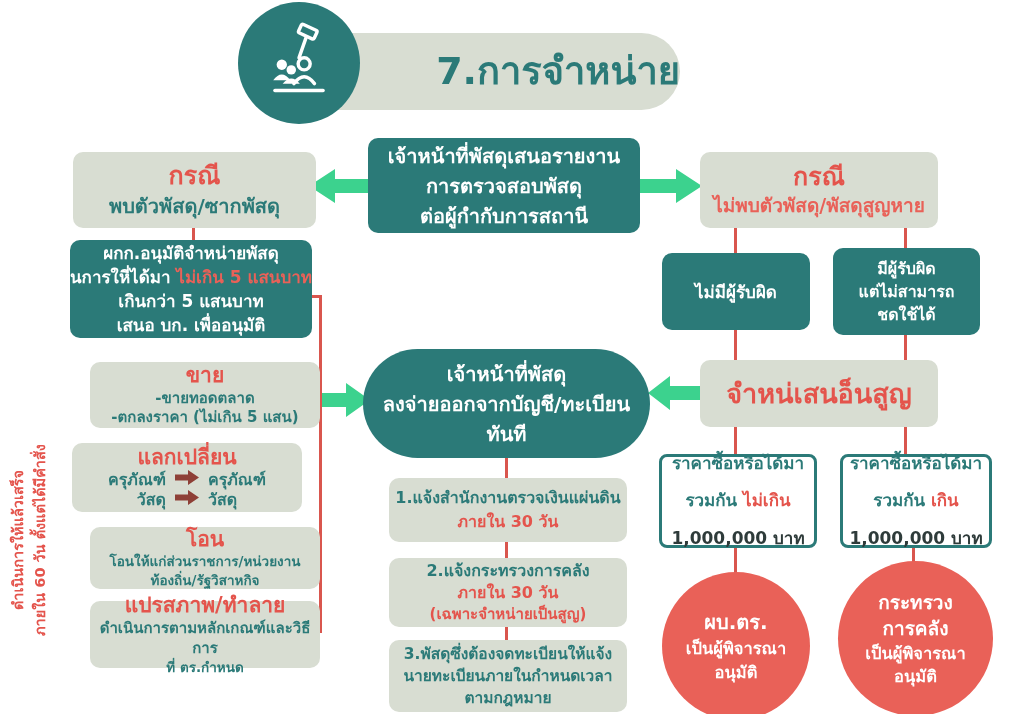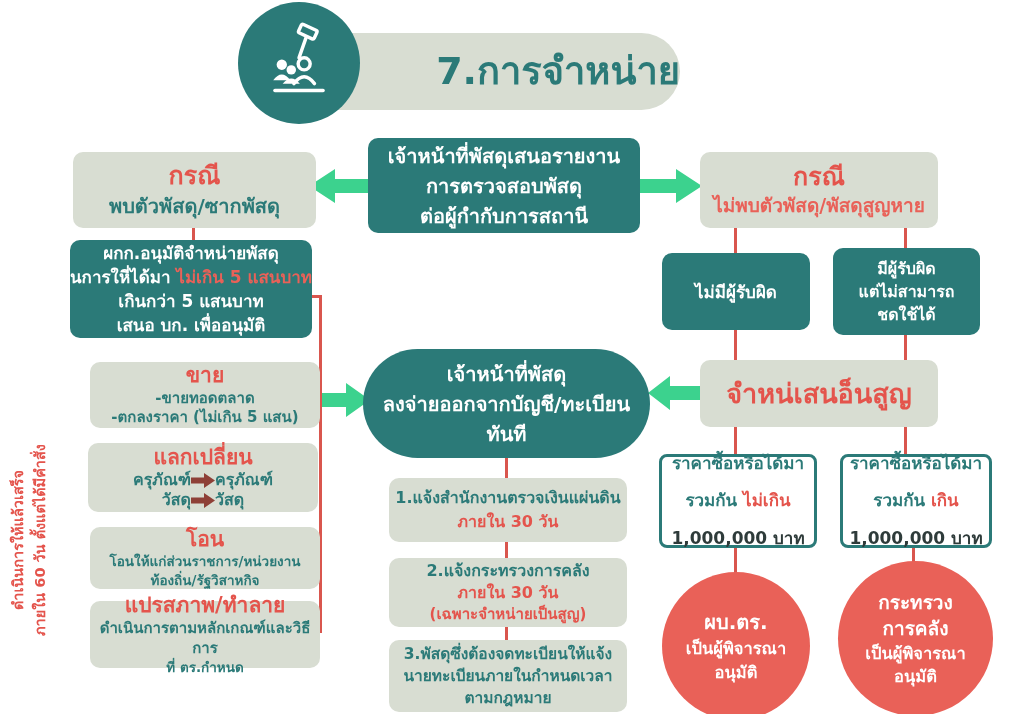--- a/index.html
+++ b/index.html
@@ -14,21 +14,21 @@
   .teal{background:var(--teal);color:#fff;border-radius:10px;}
   .light{background:var(--light);color:var(--teal);border-radius:10px;}
   .white-box{background:#fff;border:3px solid var(--teal);border-radius:8px;color:var(--teal);gap:12px;}
   .circle{position:absolute;background:var(--coral);border-radius:50%;color:#fff;display:flex;flex-direction:column;align-items:center;justify-content:center;text-align:center;font-weight:700;}
   .line{position:absolute;background:var(--line);}
   .red{color:var(--red);}
   .coraltxt{color:var(--coral);}
   .darktxt{color:var(--dark);}
   .green-arrow polygon{fill:var(--green);}
   .mini-arrow polygon{fill:var(--maroon);}
-  .exch-row{display:flex;align-items:center;justify-content:center;}
+  .exch-row{display:flex;align-items:flex-start;justify-content:center;gap:9px;}
   .rot{transform:rotate(-90deg);}
 </style>
 </head>
 <body>
 
 <div class="canvas">
 
   <div class="line" style="left:192px;top:225px;width:3px;height:17px;"></div>
   <div class="line" style="left:310px;top:295px;width:12px;height:3px;"></div>
   <div class="line" style="left:319px;top:295px;width:3px;height:338px;"></div>
@@ -92,21 +92,21 @@
     <div>เกินกว่า 5 แสนบาท</div>
     <div>เสนอ บก. เพื่ออนุมัติ</div>
   </div>
 
   <div class="box light" style="left:90px;top:362px;width:230px;height:66px;">
     <div class="red" style="font-size:21px;line-height:1.25;text-align:right;">ขาย</div>
     <div style="font-size:15px;line-height:1.3;">-ขายทอดตลาด</div>
     <div style="font-size:15px;line-height:1.3;">-ตกลงราคา (ไม่เกิน 5 แสน)</div>
   </div>
 
-  <div class="box light" style="left:88px;top:443px;width:230px;height:69px;font-family:Liberation Serif, serif;">
+  <div class="box light" style="left:72px;top:443px;width:230px;height:69px;font-family:Liberation Serif, serif;">
     <div class="red" style="font-size:21px;line-height:1.2;">แลกเปลี่ยน</div>
     <div class="exch-row" style="font-size:16px;line-height:1.25;">
       <span>ครุภัณฑ์</span>
       <svg class="mini-arrow" width="24" height="15" viewBox="0 0 24 15">
           <polygon points="0,4.5 13,4.5 13,0 24,7.5 13,15 13,10.5 0,10.5"></polygon>
         </svg>
       <span>ครุภัณฑ์</span>
     </div>
     <div class="exch-row" style="font-size:16px;line-height:1.25;">
       <span>วัสดุ</span>

